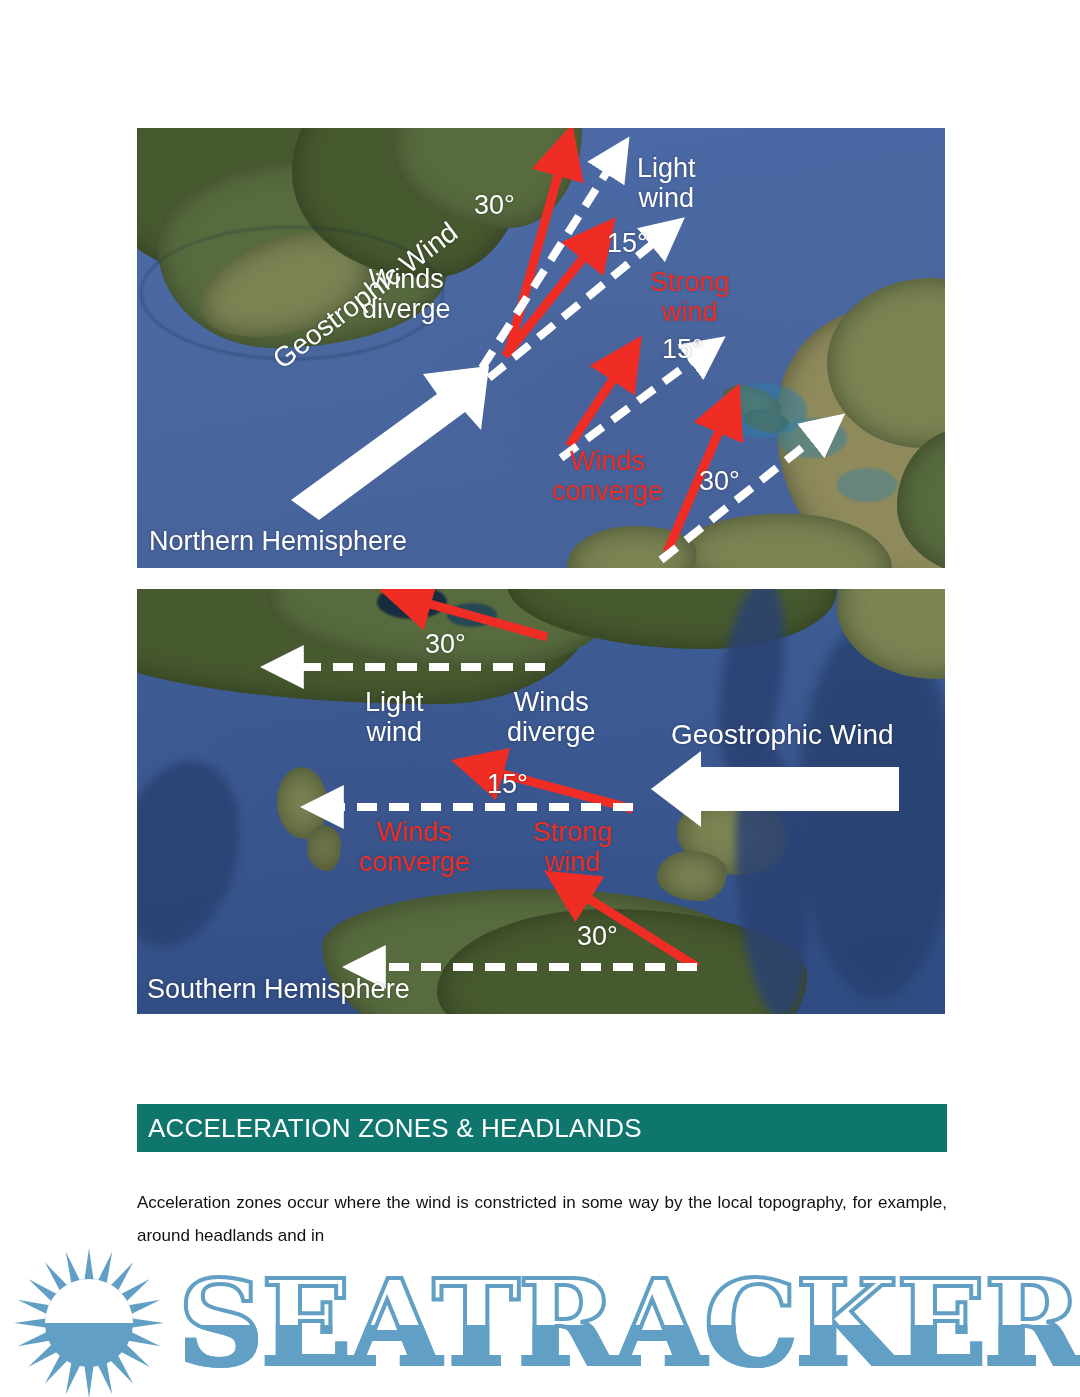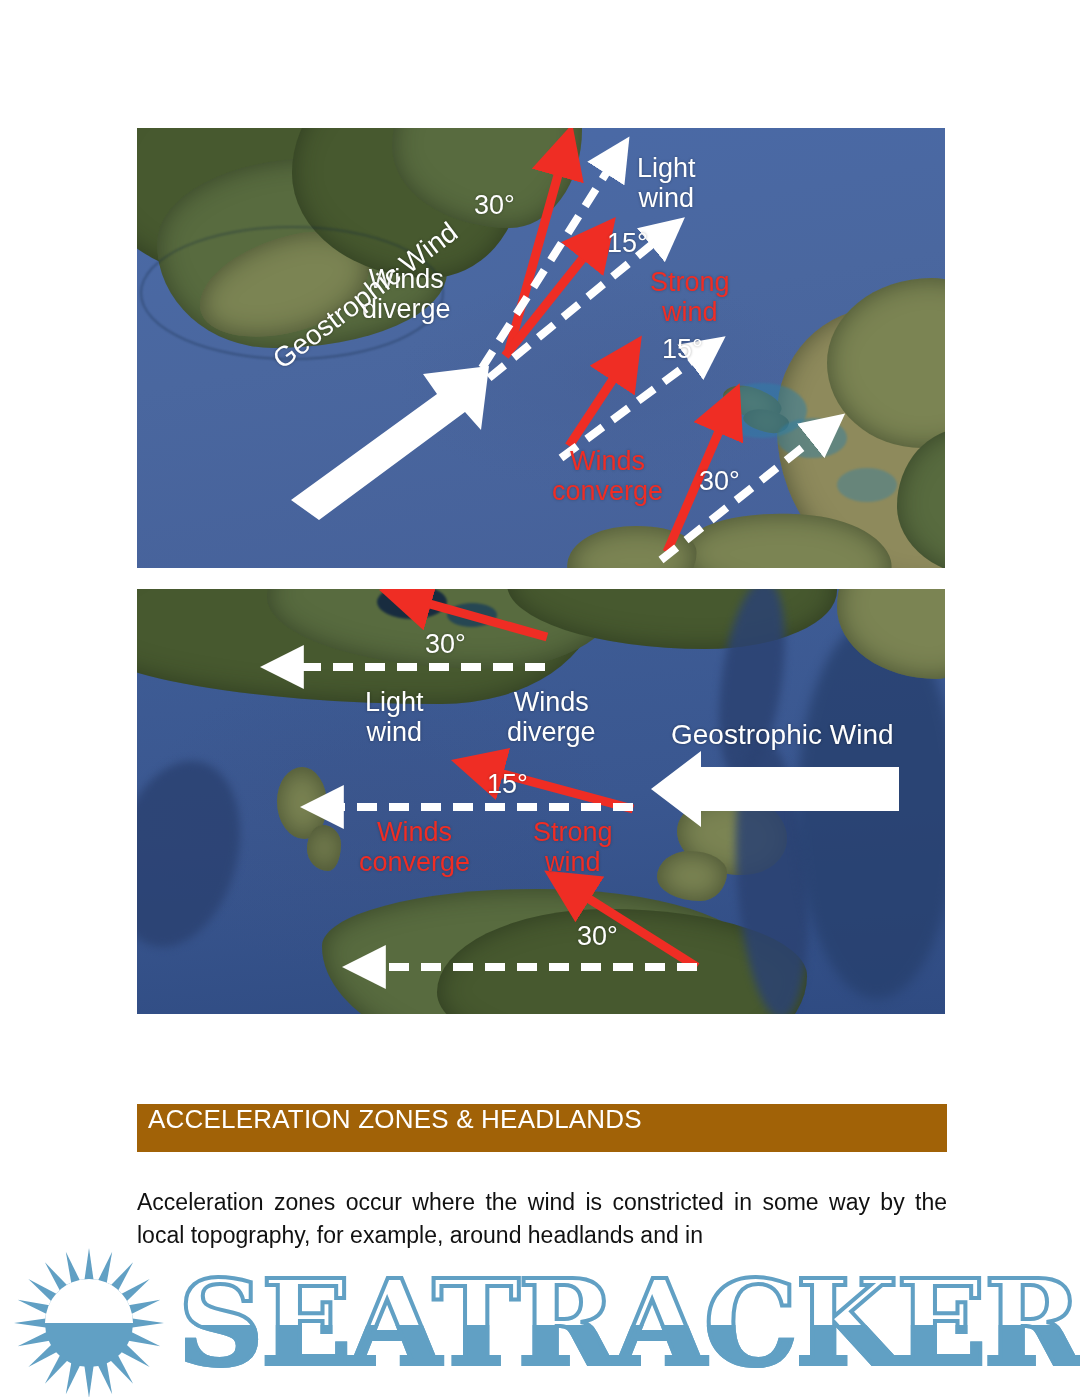--- a/index.html
+++ b/index.html
@@ -123,38 +123,39 @@
     letter-spacing: -.1px;
   }
 
   
   .heading-bar {
     position: absolute;
     left: 137px;
     top: 1104px;
     width: 810px;
     height: 48px;
-    background: #a16207;
+    background: #0f766e;
     display: flex;
+    align-items: center;
   }
   .heading-bar .htext {
     color: #ffffff;
     font-size: 26px;
     font-weight: 400;
     letter-spacing: .2px;
     padding-left: 11px;
   }
 
   
   .body-copy {
     position: absolute;
     left: 137px;
     top: 1186px;
     width: 810px;
-    font-size: 23px;
+    font-size: 17px;
     line-height: 33px;
     color: #111111;
     text-align: justify;
   }
   .body-copy p { margin: 0; }
 
   
   .watermark {
     position: absolute;
     left: 0;
@@ -250,20 +251,21 @@
       <div class="ovl deg" style="left:470px; top:100px;">15°</div>
       <div class="ovl lbl red" style="left:513px; top:139px;">Strong
 wind</div>
       <div class="ovl deg" style="left:525px; top:206px;">15°</div>
       <div class="ovl lbl red" style="left:415px; top:318px;">Winds
 converge</div>
       <div class="ovl deg" style="left:562px; top:338px;">30°</div>
 
       <div class="ovl geo" style="left:130px; top:222px; transform:rotate(-37deg); transform-origin:left top;">Geostrophic Wind</div>
 
+      <div class="ovl hemi" style="left:12px; top:398px;">Northern Hemisphere</div>
     </div>
 
     <div class="map map-south">
       <div class="sat sea-s"></div>
 
       <div class="land dark" style="left:-60px; top:-60px; width:520px; height:175px; border-radius:40% 60% 30% 70% / 60% 40% 60% 40%;"></div>
       <div class="land" style="left:130px; top:-70px; width:360px; height:150px;"></div>
       <div class="land dark" style="left:370px; top:-70px; width:330px; height:130px; border-radius:55% 45% 40% 60% / 50% 55% 45% 50%;"></div>
       <div class="coast" style="left:240px; top:-4px;  width:70px;  height:34px; background:#0d2240; opacity:.85;"></div>
       <div class="coast" style="left:310px; top:14px;  width:50px;  height:24px; background:#12385c; opacity:.7;"></div>
@@ -312,20 +314,21 @@
 diverge</div>
       <div class="ovl deg" style="left:350px; top:180px;">15°</div>
       <div class="ovl lbl red" style="left:222px; top:228px;">Winds
 converge</div>
       <div class="ovl lbl red" style="left:396px; top:228px;">Strong
 wind</div>
       <div class="ovl deg" style="left:440px; top:332px;">30°</div>
 
       <div class="ovl geo" style="left:534px; top:130px;">Geostrophic Wind</div>
 
+      <div class="ovl hemi" style="left:10px; top:385px;">Southern Hemisphere</div>
     </div>
   </div>
 
 
   <div class="heading-bar">
     <span class="htext">ACCELERATION ZONES &amp; HEADLANDS</span>
   </div>
 
   <div class="body-copy">
     <p>Acceleration zones occur where the wind is constricted in some way by the local topography, for example, around headlands and in</p>

